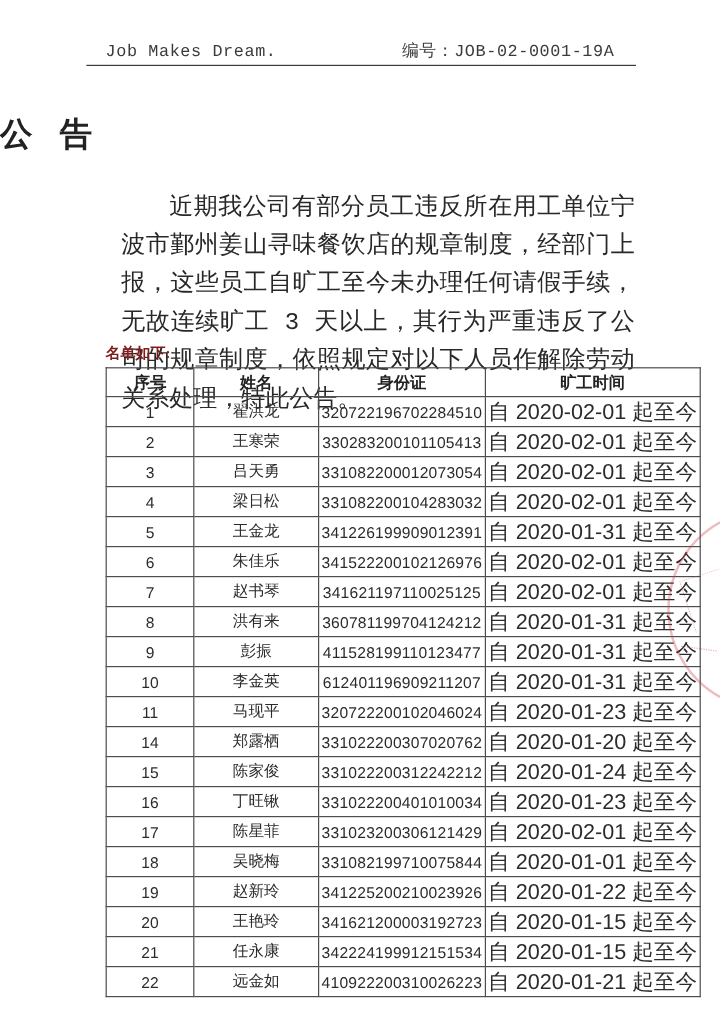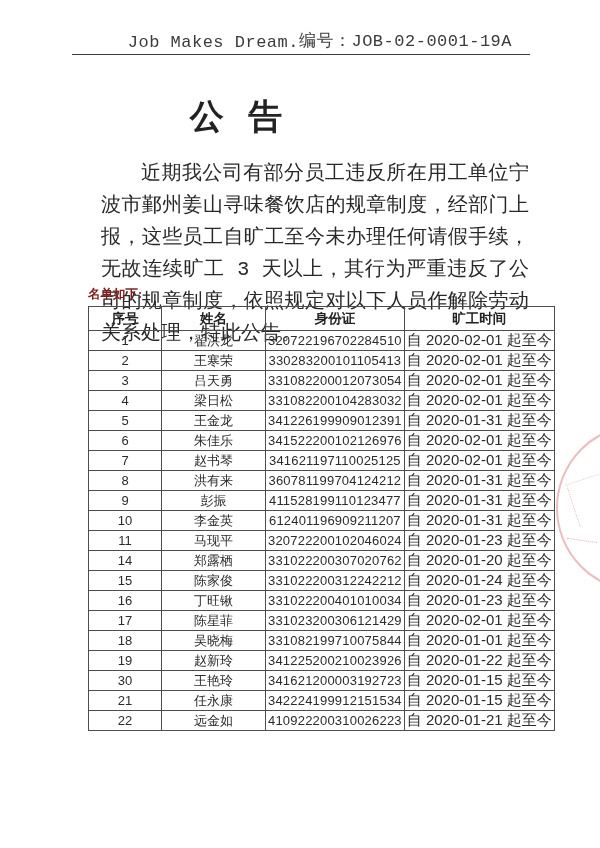--- a/index.html
+++ b/index.html
@@ -7,32 +7,32 @@
     position:relative;
     width:600px;height:848px;
     background:#ffffff;
     overflow:hidden;
     font-family:"Liberation Serif", serif;
     color:#262626;
   }
   
   .hdr{
     position:absolute;left:88px;top:34px;width:424px;height:18px;
-    display:flex;justify-content:flex-end;align-items:flex-end;
+    display:flex;justify-content:space-between;align-items:flex-end;
     font-family:"Liberation Mono", monospace;
-    font-size:17px;color:#3b3b3b;letter-spacing:.5px;
+    font-size:14px;color:#3b3b3b;letter-spacing:.5px;
   }
   .hdr-rule{
     position:absolute;left:72px;top:54px;width:458px;height:0;
     border-top:1.6px solid #3a3a3a;
   }
   
   .doc-title{
     position:absolute;left:0;top:94px;width:480px;
-    text-align:center;font-size:34px;font-weight:bold;
+    text-align:left;font-size:27px;font-weight:bold;
     letter-spacing:8px;color:#222;
   }
   
   .para{
     position:absolute;left:101px;top:158px;width:428px;
     font-size:20px;line-height:32px;
     text-align:justify;text-indent:2em;color:#282828;font-family:Liberation Mono, monospace;
   }
   .list-label{
     position:absolute;left:88px;top:286px;
@@ -45,21 +45,21 @@
     font-family:"Liberation Sans", sans-serif;
     font-size:13px;color:#2b2b2b;padding-left:45px;
   }
   table.roster th, table.roster td{
     border:1px solid #4d4d4d;
     text-align:center;vertical-align:middle;
     padding:0 2px;overflow:hidden;white-space:nowrap;
   }
   table.roster th{height:23px;font-size:13.5px;font-weight:bold;color:#222;}
   table.roster td{height:19px;}
-  td.c-period, th.c-period{font-size:15px;}
+  td.c-period, th.c-period{font-size:18px;}
   td.c-id{letter-spacing:.2px;}
   
   .stamp{
     position:absolute;left:556px;top:424px;width:164px;height:164px;
     border:2.5px solid rgba(198,58,66,.38);
     border-radius:50%;
     pointer-events:none;
   }
   .stamp .smudge1{
     position:absolute;left:14px;top:52px;width:34px;height:44px;
@@ -202,21 +202,21 @@
           <td class="c-id">331082199710075844</td>
           <td class="c-period">自 2020-01-01 起至今</td>
         </tr>
         <tr>
           <td class="c-index">19</td>
           <td class="c-name">赵新玲</td>
           <td class="c-id">341225200210023926</td>
           <td class="c-period">自 2020-01-22 起至今</td>
         </tr>
         <tr>
-          <td class="c-index">30</td>
+          <td class="c-index">20</td>
           <td class="c-name">王艳玲</td>
           <td class="c-id">341621200003192723</td>
           <td class="c-period">自 2020-01-15 起至今</td>
         </tr>
         <tr>
           <td class="c-index">21</td>
           <td class="c-name">任永康</td>
           <td class="c-id">342224199912151534</td>
           <td class="c-period">自 2020-01-15 起至今</td>
         </tr>

